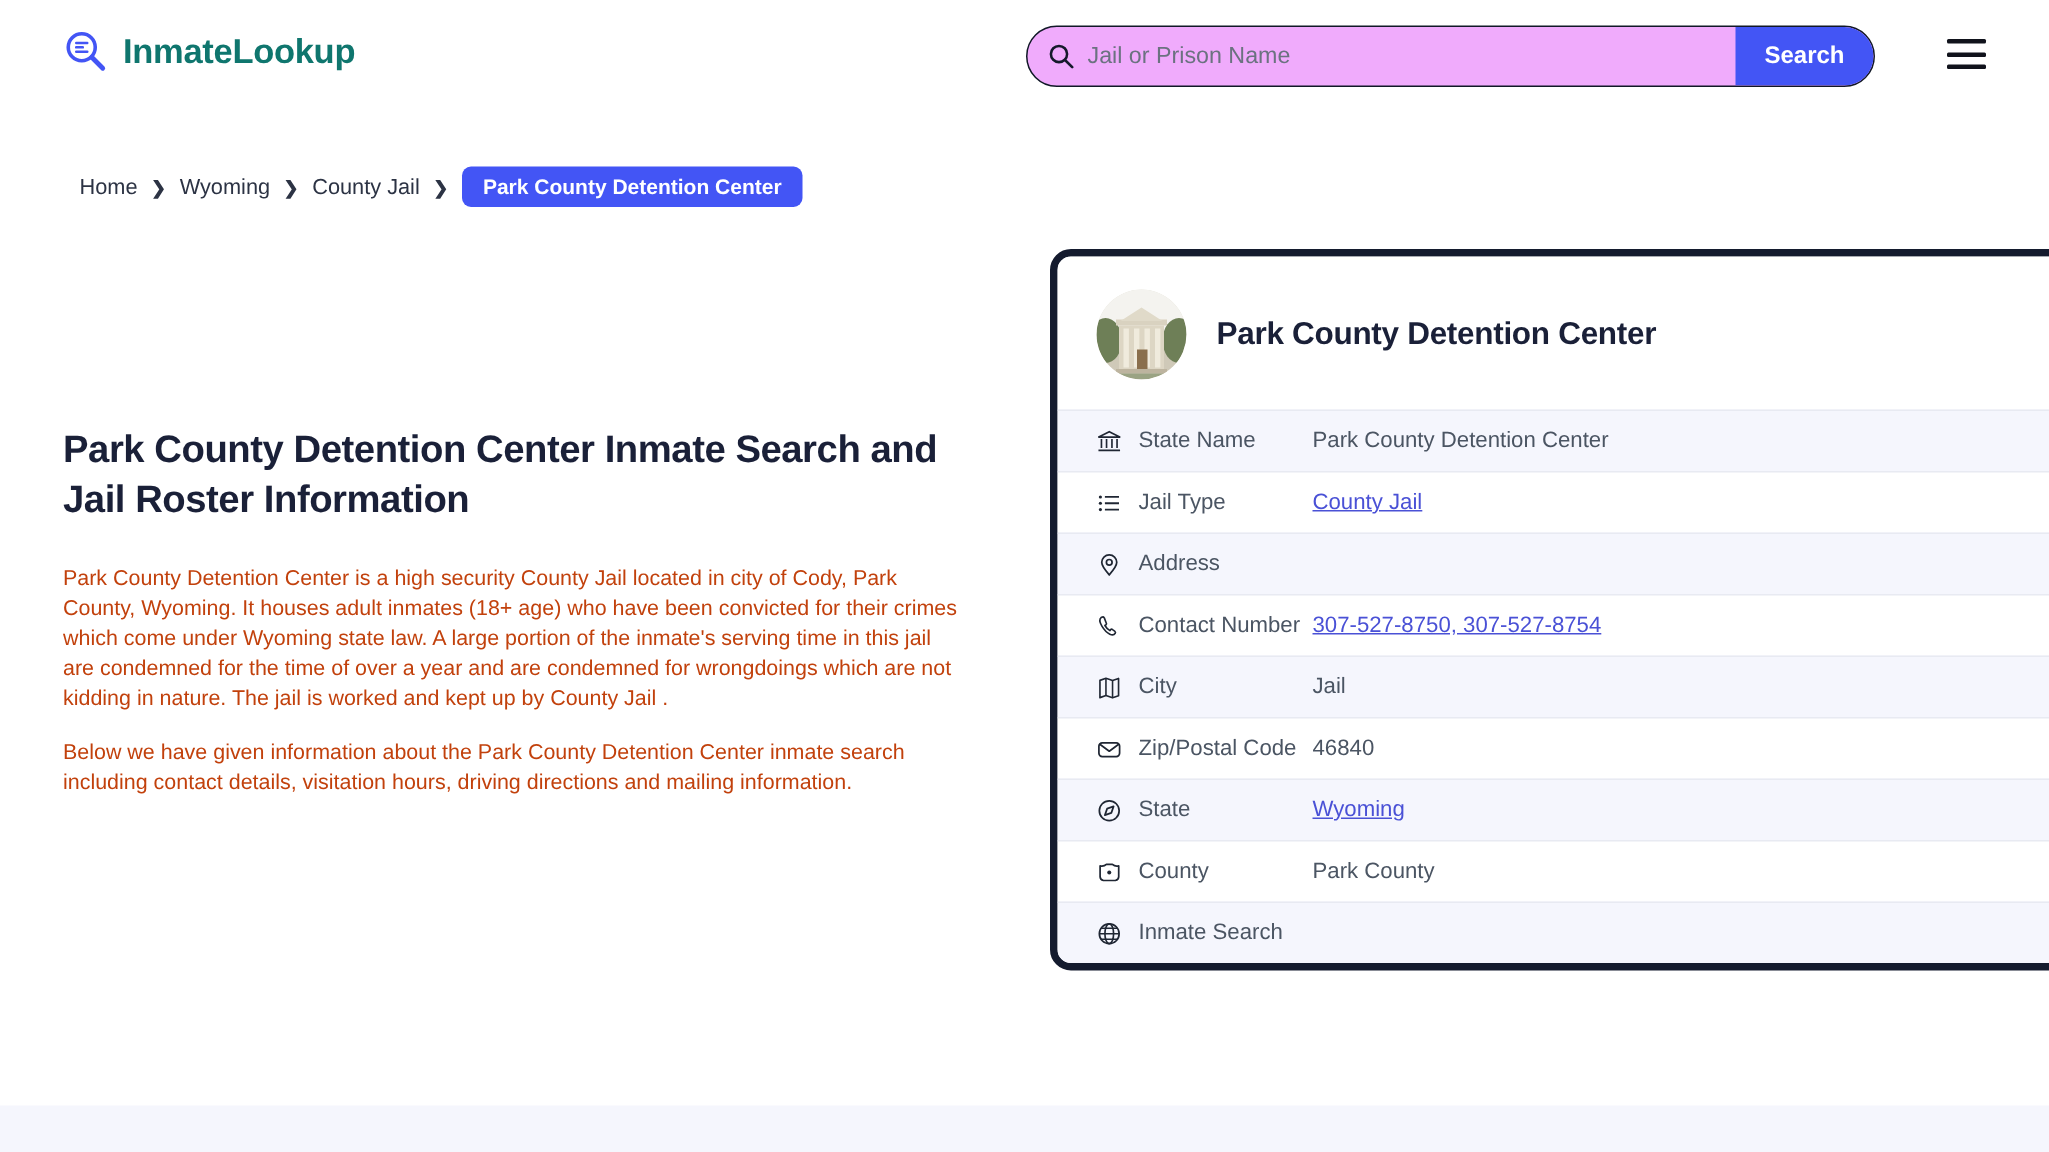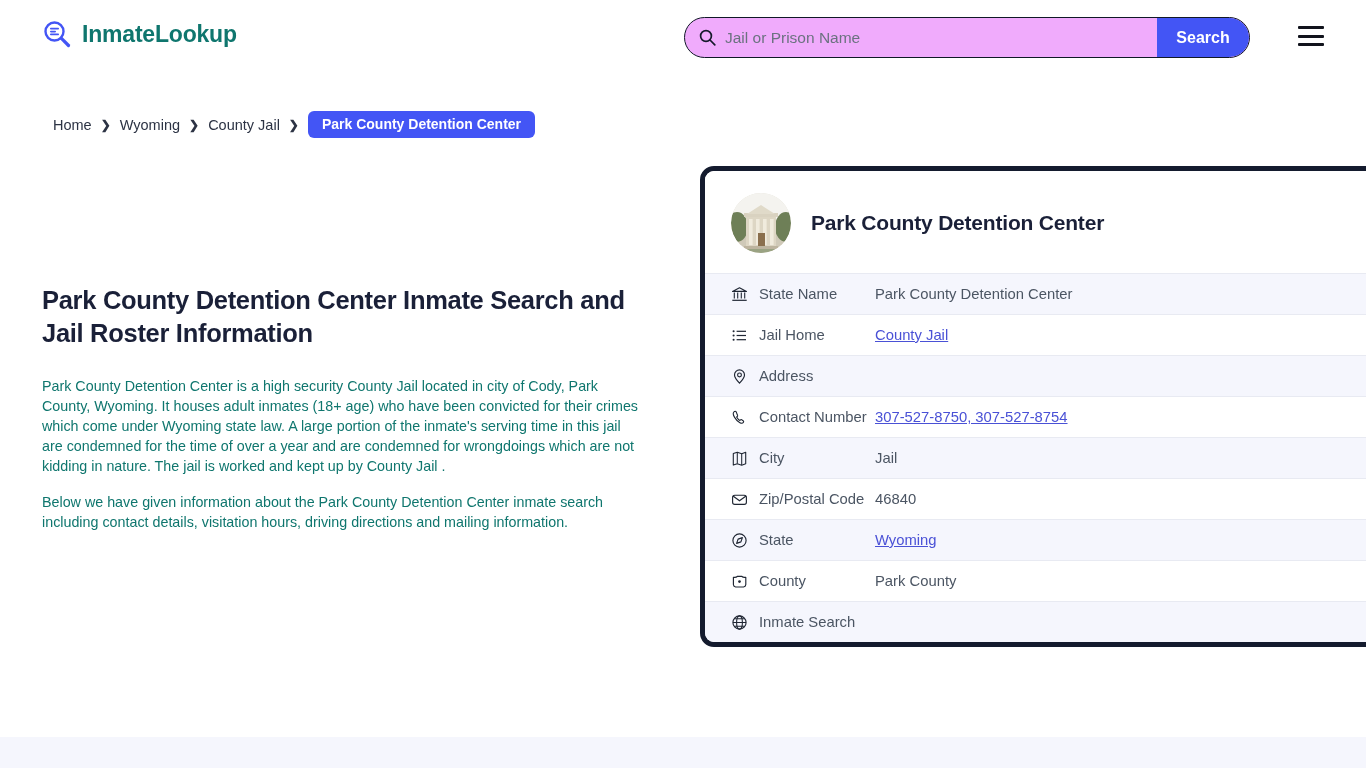--- a/index.html
+++ b/index.html
@@ -150,21 +150,21 @@
     font-size: 25.5px;
     line-height: 33px;
     font-weight: 700;
     color: #1a2038;
     letter-spacing: -0.3px;
     margin-bottom: 26px;
   }
   .body-para {
     font-size: 14.3px;
     line-height: 20px;
-    color: #0f766e;
+    color: #c2410c;
     margin-bottom: 16px;
     max-width: 596px;
   }
   .body-para:last-child { margin-bottom: 0; }
 
   
   .info-card {
     position: absolute;
     left: 700px;
     top: 166px;
@@ -337,21 +337,21 @@
       </div>
       <div class="info-row">
         <span class="row-icon"><svg viewBox="0 0 17 17" width="17" height="17">
             <circle cx="2.6" cy="4.3" r="1.05" fill="currentColor"></circle>
             <circle cx="2.6" cy="8.5" r="1.05" fill="currentColor"></circle>
             <circle cx="2.6" cy="12.7" r="1.05" fill="currentColor"></circle>
             <line x1="5.6" y1="4.3" x2="15" y2="4.3" stroke="currentColor" stroke-width="1.2"></line>
             <line x1="5.6" y1="8.5" x2="15" y2="8.5" stroke="currentColor" stroke-width="1.2"></line>
             <line x1="5.6" y1="12.7" x2="15" y2="12.7" stroke="currentColor" stroke-width="1.2"></line>
           </svg></span>
-        <span class="row-label">Jail Home</span>
+        <span class="row-label">Jail Type</span>
         <span class="row-value"><a href="#">County Jail</a></span>
       </div>
       <div class="info-row alt">
         <span class="row-icon"><svg viewBox="0 0 17 17" width="17" height="17">
             <path d="M8.5 15.2c3-3.3 5-6 5-8.3a5 5 0 0 0-10 0c0 2.3 2 5 5 8.3z" fill="none" stroke="currentColor" stroke-width="1.15"></path>
             <circle cx="8.5" cy="6.9" r="1.9" fill="none" stroke="currentColor" stroke-width="1.15"></circle>
           </svg></span>
         <span class="row-label">Address</span>
       </div>
       <div class="info-row">

